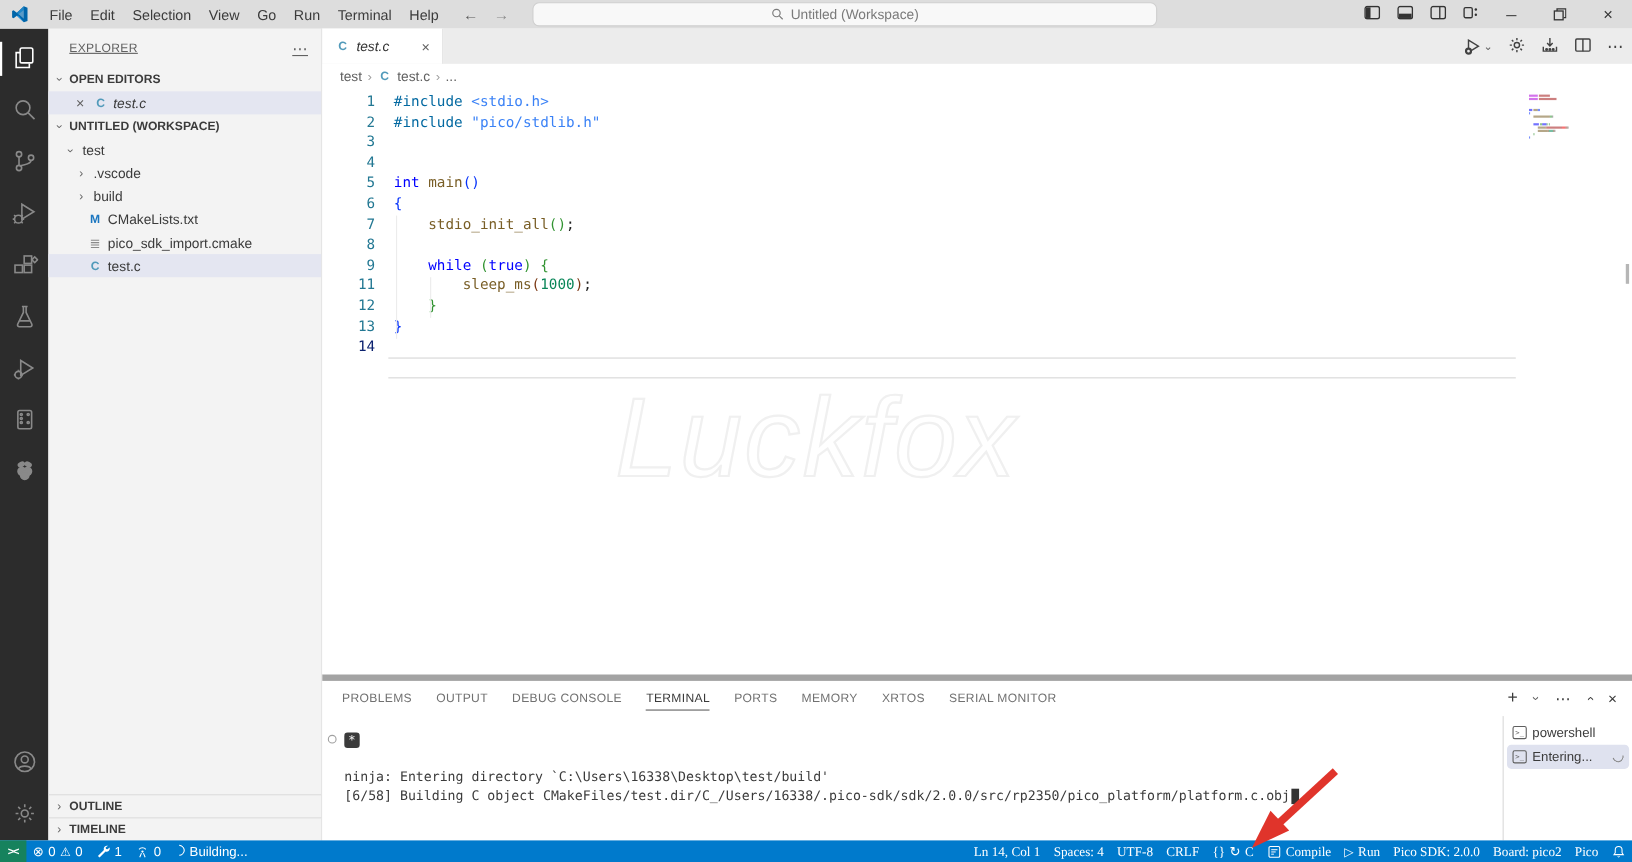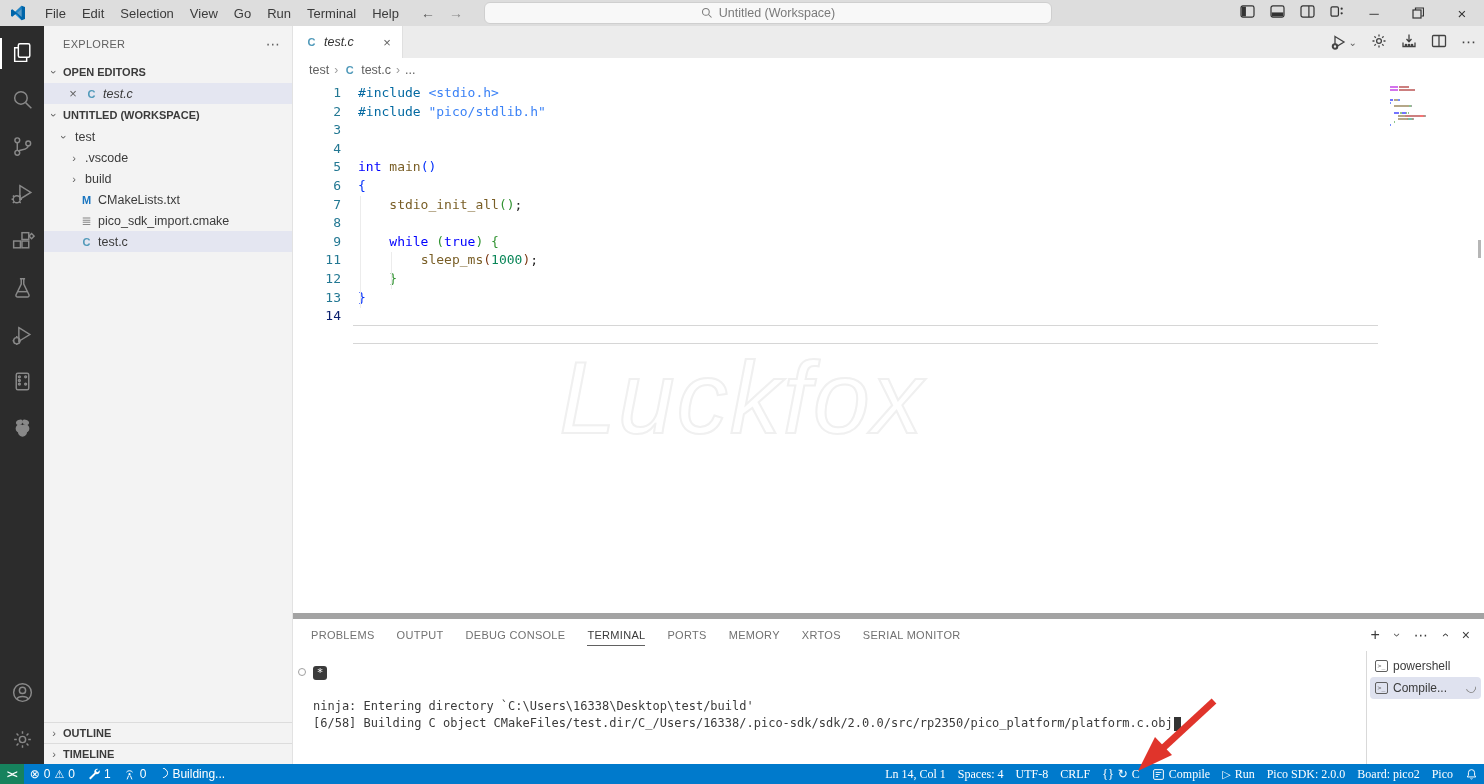--- a/index.html
+++ b/index.html
@@ -25,21 +25,21 @@
   
   #activitybar { width:44px; background:#2c2c2c; display:flex; flex-direction:column; align-items:center; padding-top:4px; }
   .ab-item { width:44px; height:47px; display:flex; align-items:center; justify-content:center; position:relative; }
   .ab-item svg { width:25px; height:25px; stroke:#898989; fill:none; stroke-width:1.4; }
   .ab-item.active svg { stroke:#ffffff; }
   .ab-item.active::before { content:""; position:absolute; left:0; top:8px; bottom:8px; width:2px; background:#fff; }
   #ab-spacer { flex:1; }
 
   
   #sidebar { width:249px; background:#f3f3f3; border-right:1px solid #e2e2e2; display:flex; flex-direction:column; font-size:12.5px; }
-  #sidebar-header { height:35px; display:flex; align-items:center; padding:0 12px 0 19px; color:#616161; font-size:11px; letter-spacing:.3px; }
+  #sidebar-header { height:35px; display:flex; align-items:center; padding:0 12px 0 19px; color:#616161; font-size:11px; letter-spacing:.3px;text-decoration:underline; }
   #sidebar-header .more { margin-left:auto; color:#616161; font-size:14px; }
   .section-header { height:22px; display:flex; align-items:center; font-weight:bold; font-size:11px; color:#3b3b3b; padding-left:4px; gap:3px; }
   .chev { display:inline-block; color:#616161; font-size:11px; width:12px; text-align:center; font-weight:normal; }
   .chev.open { transform:rotate(90deg); }
   .row { height:21px; display:flex; align-items:center; gap:5px; }
   .row.selected { background:#e4e6f1; }
   .close-x { color:#616161; font-size:13px; width:14px; text-align:center; }
   .fi { font-weight:bold; font-size:11px; width:13px; text-align:center; }
   .fi-c { color:#519aba; font-style:normal; }
   .fi-m { color:#1b76c0; }
@@ -472,21 +472,21 @@
                 <div class="term-line"><span>[6/58] Building C object CMakeFiles/test.dir/C_/Users/16338/.pico-sdk/sdk/2.0.0/src/rp2350/pico_platform/platform.c.obj</span><span class="term-cursor"></span></div>
               </div>
           </div>
           <div id="terminal-list">
               <div class="tl-row">
                 <span class="tl-ico">&gt;_</span>
                 <span>powershell</span>
               </div>
               <div class="tl-row selected">
                 <span class="tl-ico">&gt;_</span>
-                <span>Compile...</span>
+                <span>Entering...</span>
                 <span class="tl-spin"></span>
               </div>
             </div>
         </div>
       </div>
     </div>
   </div>
 
   <div id="statusbar">
     <div id="sb-left" style="display:flex;align-items:center">

